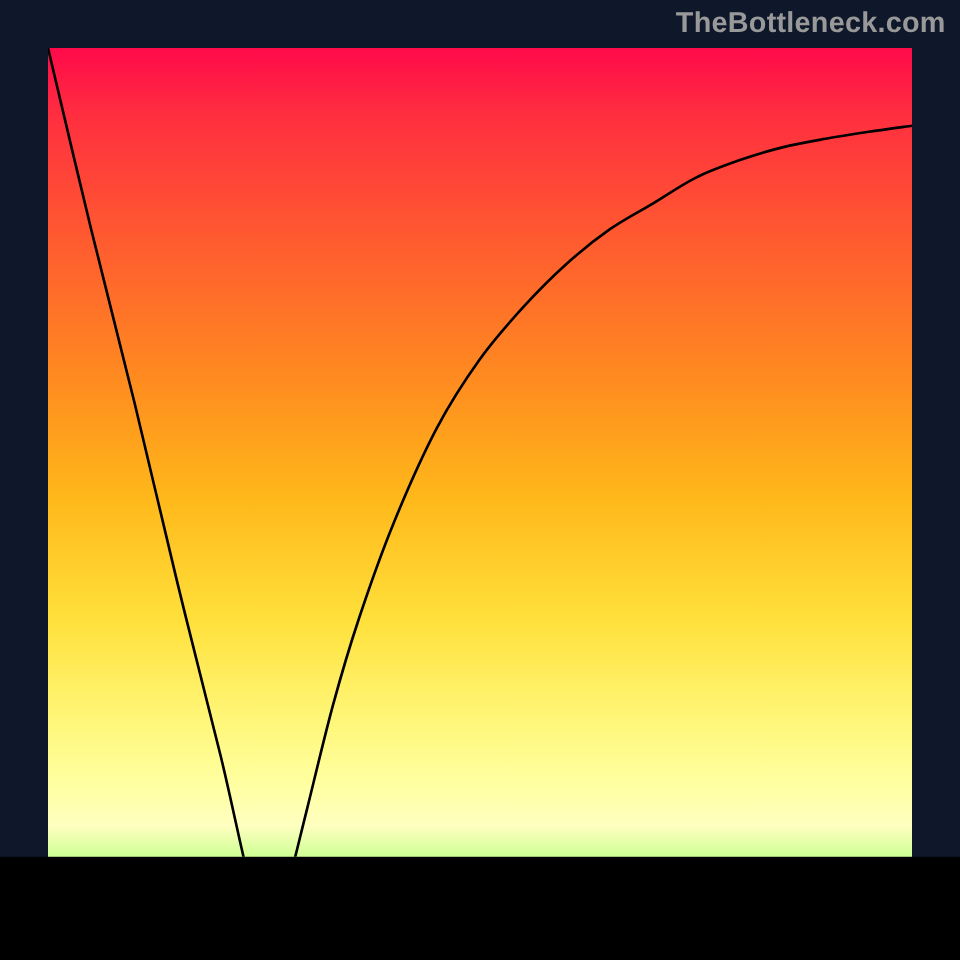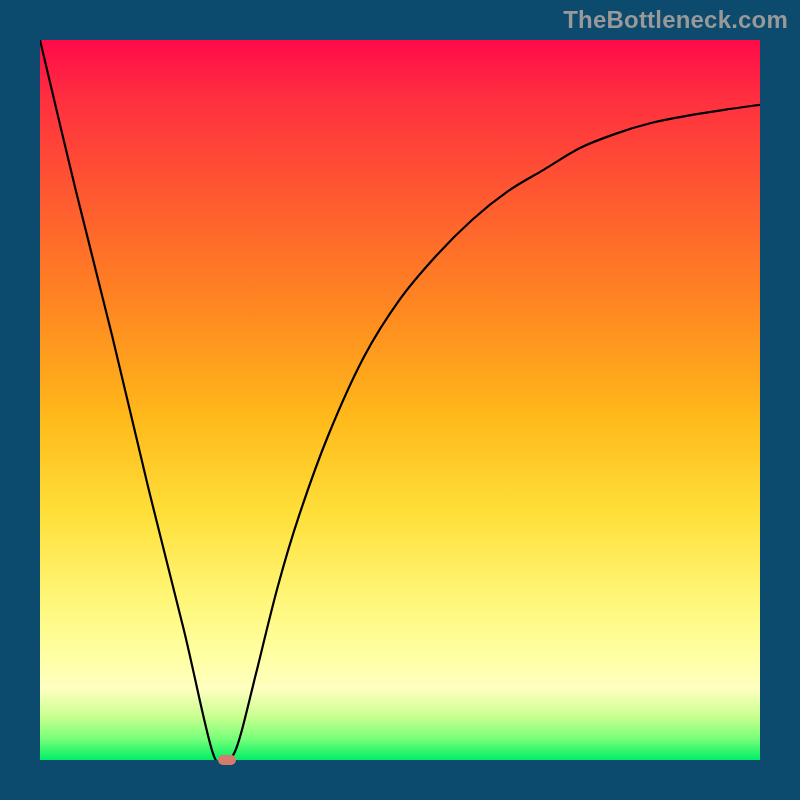--- a/index.html
+++ b/index.html
@@ -6,22 +6,22 @@
     margin: 0;
     padding: 0;
     width: 800px;
     height: 800px;
     background: #000;
     font-family: Arial, Helvetica, sans-serif;
   }
   .frame {
     position: relative;
     width: 800px;
-    height: 800px;
-    background: #0c4a6e;
+    height: 714px;
+    background: #0f172a;
     overflow: hidden;
   }
   .plot-area {
     position: absolute;
     left: 40px;
     top: 40px;
     width: 720px;
     height: 720px;
     
     background: linear-gradient(

